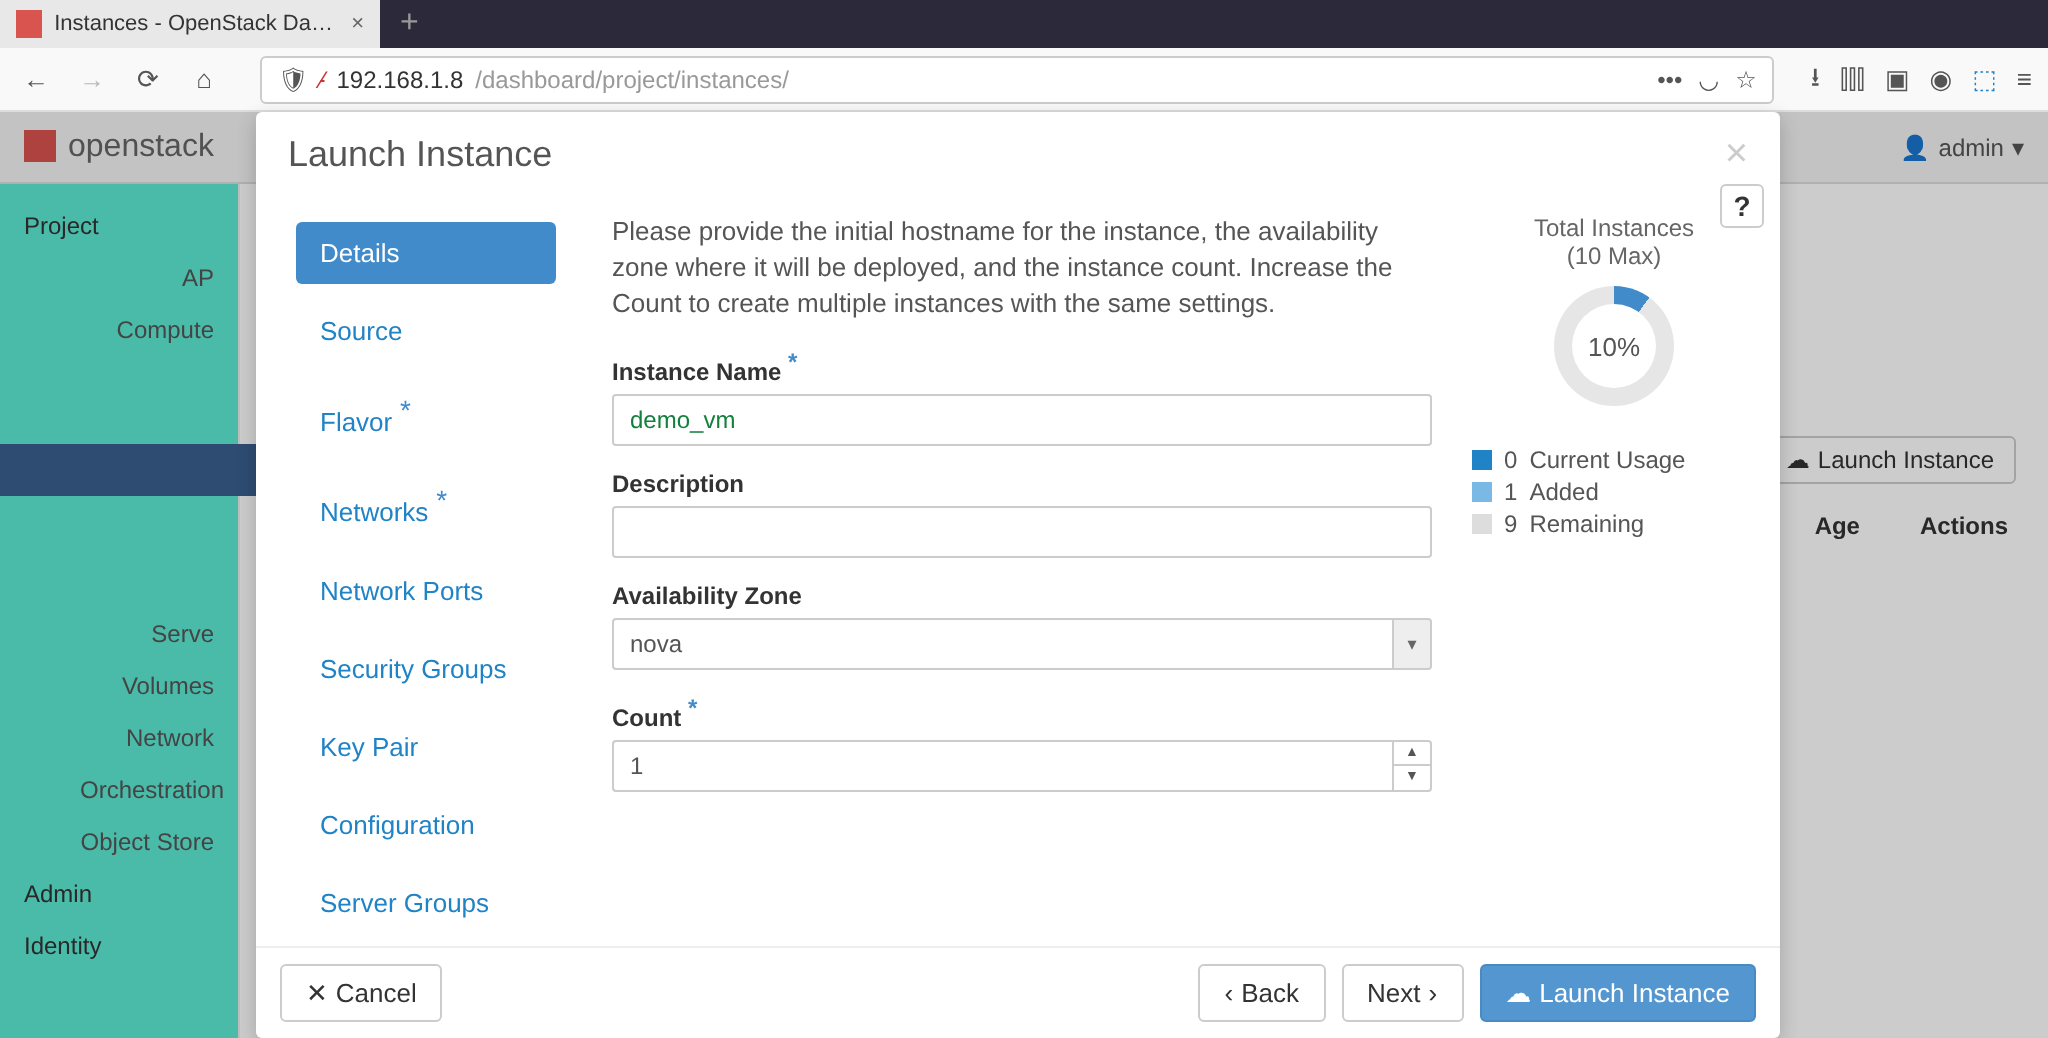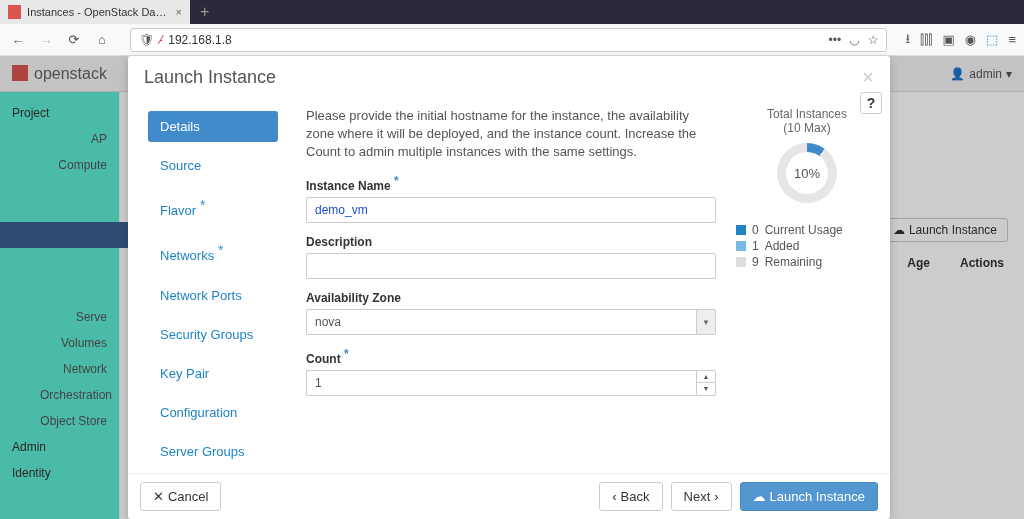--- a/index.html
+++ b/index.html
@@ -41,21 +41,21 @@
 .wizard-step { padding: 8px 12px; border-radius: 3px; font-size: 13px; color: #1f83c6; cursor: pointer; margin-bottom: 8px; position: relative; }
 .wizard-step.active { background: #428bca; color: #fff; }
 .wizard-step .req { color: #428bca; font-size: 14px; vertical-align: super; }
 .wizard-content { flex: 1; padding: 8px 12px 8px 8px; display: flex; }
 .form-col { flex: 1; padding-right: 12px; }
 .side-col { width: 150px; padding-left: 8px; text-align: center; font-size: 12px; color: #666; }
 .help-text { font-size: 13px; color: #555; line-height: 1.4; margin-bottom: 12px; }
 .form-group { margin-bottom: 12px; }
 .form-label { font-size: 12px; font-weight: bold; color: #333; display: block; margin-bottom: 4px; }
 .form-label .req { color: #428bca; vertical-align: super; font-size:12px;}
-.form-input { width: 100%; border: 1px solid #ccc; border-radius: 2px; padding: 5px 8px; font-size: 12px; color: #1d4ed8; background: #fff; }
+.form-input { width: 100%; border: 1px solid #ccc; border-radius: 2px; padding: 5px 8px; font-size: 12px; color: #15803d; background: #fff; }
 .form-select-wrap { display:flex; }
 .form-select { flex:1; border: 1px solid #ccc; border-radius: 2px 0 0 2px; padding: 5px 8px; font-size: 12px; color: #555; background: #fff; border-right:none;}
 .select-caret { width: 20px; border: 1px solid #ccc; background: #eee; display:flex; align-items:center; justify-content:center; font-size:9px; color:#666; border-radius:0 2px 2px 0;}
 .form-spinner-wrap { display:flex; }
 .form-spinner { flex:1; border: 1px solid #ccc; border-radius: 2px 0 0 2px; padding: 5px 8px; font-size: 12px; color: #555; background: #fff; border-right:none;}
 .spinner-btns { width: 20px; border: 1px solid #ccc; background: #fff; display:flex; flex-direction:column; border-radius:0 2px 2px 0;}
 .spinner-btn { flex:1; font-size:7px; display:flex; align-items:center; justify-content:center; color:#555;}
 .spinner-btn:first-child{border-bottom:1px solid #ccc;}
 .donut { width: 60px; height: 60px; border-radius: 50%; background: conic-gradient(#428bca 0 36deg, #e6e6e6 36deg 360deg); margin: 8px auto; display: flex; align-items: center; justify-content: center; position:relative;}
 .donut::before { content:''; width:42px; height:42px; background:#fff; border-radius:50%; position:absolute;}
@@ -84,20 +84,21 @@
 
 <div class="browser-toolbar">
   <span class="nav-btn">←</span>
   <span class="nav-btn" style="opacity:.4">→</span>
   <span class="nav-btn">⟳</span>
   <span class="nav-btn">⌂</span>
   <div class="url-bar">
     <span>🛡</span>
     <span style="color:#c33;text-decoration:line-through">⁄</span>
     <span style="color:#333">192.168.1.8</span>
+      <span style="color:#999">/dashboard/project/instances/</span>
     <span style="flex:1"></span>
     <div class="url-icons-right">
       <span>•••</span>
       <span>◡</span>
       <span>☆</span>
     </div>
   </div>
   <div class="topbar-icons">
     <span>⭳</span>
     <span>⫿⫿⫿</span>
@@ -165,21 +166,21 @@
       <div class="wizard-step"><span>Networks</span><span class="req"> *</span></div>
       <div class="wizard-step">Network Ports</div>
       <div class="wizard-step">Security Groups</div>
       <div class="wizard-step">Key Pair</div>
       <div class="wizard-step">Configuration</div>
       <div class="wizard-step">Server Groups</div>
 
     </div>
     <div class="wizard-content">
       <div class="form-col">
-        <div class="help-text">Please provide the initial hostname for the instance, the availability zone where it will be deployed, and the instance count. Increase the Count to admin multiple instances with the same settings.</div>
+        <div class="help-text">Please provide the initial hostname for the instance, the availability zone where it will be deployed, and the instance count. Increase the Count to create multiple instances with the same settings.</div>
         <div class="form-group">
           <label class="form-label"><span>Instance Name</span><span class="req"> *</span></label>
           <input class="form-input" value="demo_vm" style="">
         </div>
         <div class="form-group">
           <label class="form-label">Description</label>
           <input class="form-input" value="" style="">
         </div>
         <div class="form-group">
           <label class="form-label">Availability Zone</label>

